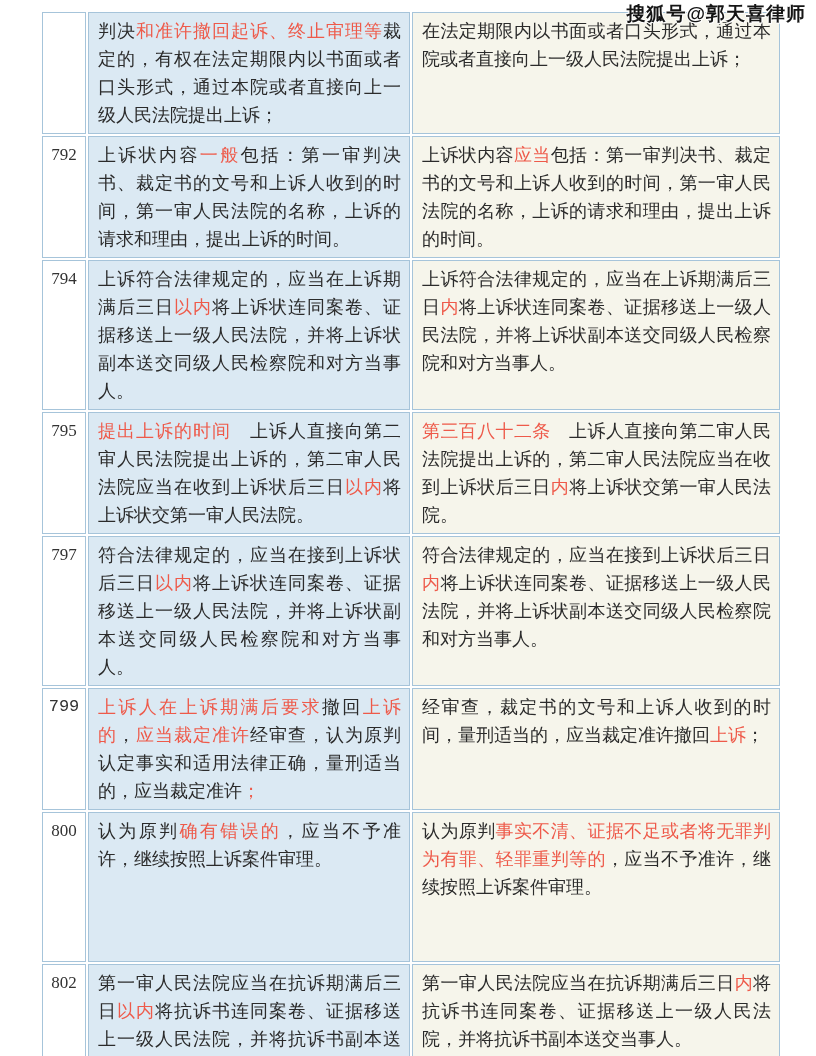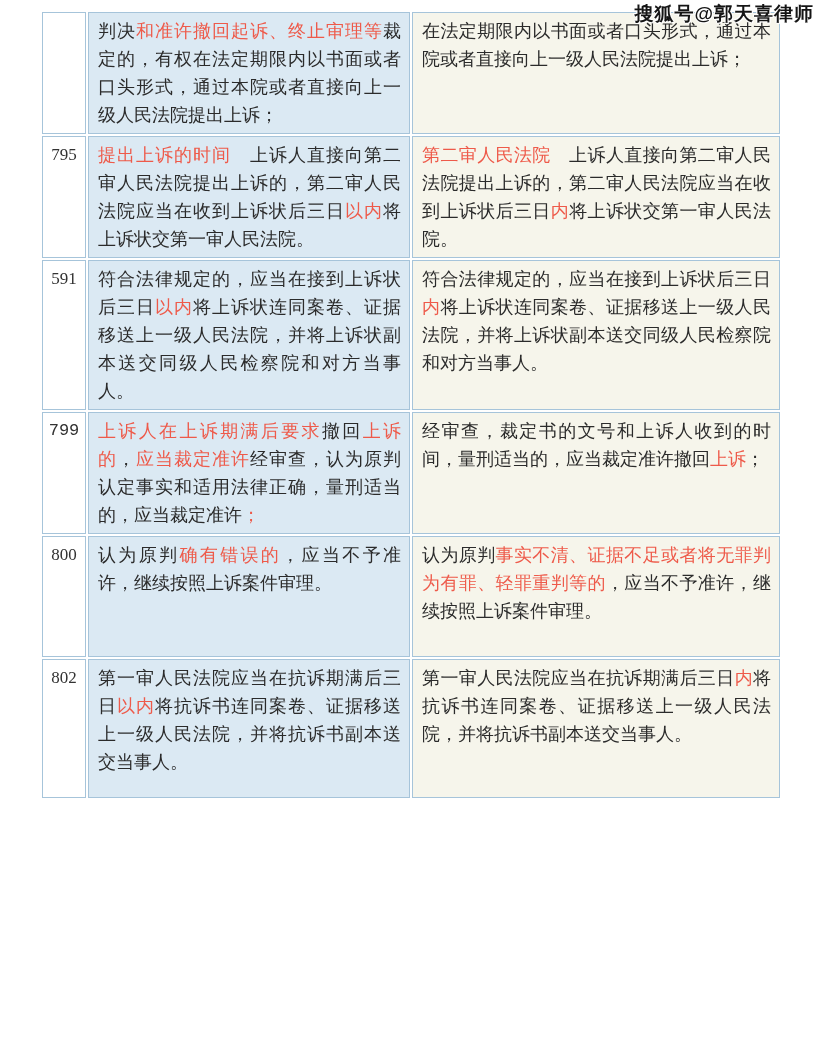--- a/index.html
+++ b/index.html
@@ -31,21 +31,21 @@
     background:#ffffff;
     text-align:center;
     padding:4px 1px;
     font-size:17px;
     color:#333333;
   }
   td.old{background:var(--old-bg);}
   td.new{background:var(--new-bg);}
   .hl{color:var(--hl);}
   .watermark{
-    position:absolute;top:1px;right:2px;z-index:9;
+    position:absolute;top:1px;right:10px;z-index:9;
     font-family:"Liberation Sans","DejaVu Sans",sans-serif;
     font-weight:bold;font-size:19px;letter-spacing:1px;color:#151515;
     text-shadow:-1px 0 0 #fff,1px 0 0 #fff,0 -1px 0 #fff,0 1px 0 #fff,1px 1px 0 #fff,-1px -1px 0 #fff;
     white-space:nowrap;
   }
 </style>
 </head>
 <body>
 
 <div class="page">
@@ -56,36 +56,46 @@
       <col style="width:322px">
       <col style="width:368px">
     </colgroup>
     <tbody>
         <tr>
           <td class="num" style="height: 106px;"></td>
           <td class="old"><span>判决</span><span class="hl">和准许撤回起诉、终止审理等</span><span>裁定的，有权在法定期限内以书面或者口头形式，通过本院或者直接向上一级人民法院提出上诉；</span></td>
           <td class="new"><span>在法定期限内以书面或者口头形式，通过本院或者直接向上一级人民法院提出上诉；</span></td>
         </tr>
         <tr>
+          <td class="num" style="height: 102px;">792</td>
+          <td class="old"><span>上诉状内容</span><span class="hl">一般</span><span>包括：第一审判决书、裁定书的文号和上诉人收到的时间，第一审人民法院的名称，上诉的请求和理由，提出上诉的时间。</span></td>
+          <td class="new"><span>上诉状内容</span><span class="hl">应当</span><span>包括：第一审判决书、裁定书的文号和上诉人收到的时间，第一审人民法院的名称，上诉的请求和理由，提出上诉的时间。</span></td>
+        </tr>
+        <tr>
+          <td class="num" style="height: 140px;">794</td>
+          <td class="old"><span>上诉符合法律规定的，应当在上诉期满后三日</span><span class="hl">以内</span><span>将上诉状连同案卷、证据移送上一级人民法院，并将上诉状副本送交同级人民检察院和对方当事人。</span></td>
+          <td class="new"><span>上诉符合法律规定的，应当在上诉期满后三日</span><span class="hl">内</span><span>将上诉状连同案卷、证据移送上一级人民法院，并将上诉状副本送交同级人民检察院和对方当事人。</span></td>
+        </tr>
+        <tr>
           <td class="num" style="height: 102px;">795</td>
           <td class="old"><span class="hl">提出上诉的时间</span><span>　上诉人直接向第二审人民法院提出上诉的，第二审人民法院应当在收到上诉状后三日</span><span class="hl">以内</span><span>将上诉状交第一审人民法院。</span></td>
-          <td class="new"><span class="hl">第二审人民法院</span><span>　上诉人直接向第二审人民法院提出上诉的，第二审人民法院应当在收到上诉状后三日</span><span class="hl">内</span><span>将上诉状交第一审人民法院。</span></td>
+          <td class="new"><span class="hl">第三百八十二条</span><span>　上诉人直接向第二审人民法院提出上诉的，第二审人民法院应当在收到上诉状后三日</span><span class="hl">内</span><span>将上诉状交第一审人民法院。</span></td>
         </tr>
         <tr>
-          <td class="num" style="height: 142px;">591</td>
+          <td class="num" style="height: 142px;">797</td>
           <td class="old"><span>符合法律规定的，应当在接到上诉状后三日</span><span class="hl">以内</span><span>将上诉状连同案卷、证据移送上一级人民法院，并将上诉状副本送交同级人民检察院和对方当事人。</span></td>
           <td class="new"><span>符合法律规定的，应当在接到上诉状后三日</span><span class="hl">内</span><span>将上诉状连同案卷、证据移送上一级人民法院，并将上诉状副本送交同级人民检察院和对方当事人。</span></td>
         </tr>
         <tr>
           <td class="num" style="height: 100px; font-family: Liberation Mono, monospace;">799</td>
           <td class="old"><span class="hl">上诉人在上诉期满后要求</span><span>撤回</span><span class="hl">上诉的</span><span>，</span><span class="hl">应当裁定准许</span><span>经审查，认为原判认定事实和适用法律正确，量刑适当的，应当裁定准许</span><span class="hl">；</span></td>
           <td class="new"><span>经审查，裁定书的文号和上诉人收到的时间，量刑适当的，应当裁定准许撤回</span><span class="hl">上诉</span><span>；</span></td>
         </tr>
         <tr>
-          <td class="num" style="height: 121px;">800</td>
+          <td class="num" style="height: 150px;">800</td>
           <td class="old"><span>认为原判</span><span class="hl">确有错误的</span><span>，应当不予准许，继续按照上诉案件审理。</span></td>
           <td class="new"><span>认为原判</span><span class="hl">事实不清、证据不足或者将无罪判为有罪、轻罪重判等的</span><span>，应当不予准许，继续按照上诉案件审理。</span></td>
         </tr>
         <tr>
           <td class="num" style="height: 139px;">802</td>
           <td class="old"><span>第一审人民法院应当在抗诉期满后三日</span><span class="hl">以内</span><span>将抗诉书连同案卷、证据移送上一级人民法院，并将抗诉书副本送交当事人。</span></td>
           <td class="new"><span>第一审人民法院应当在抗诉期满后三日</span><span class="hl">内</span><span>将抗诉书连同案卷、证据移送上一级人民法院，并将抗诉书副本送交当事人。</span></td>
         </tr>
       </tbody>
   </table>

